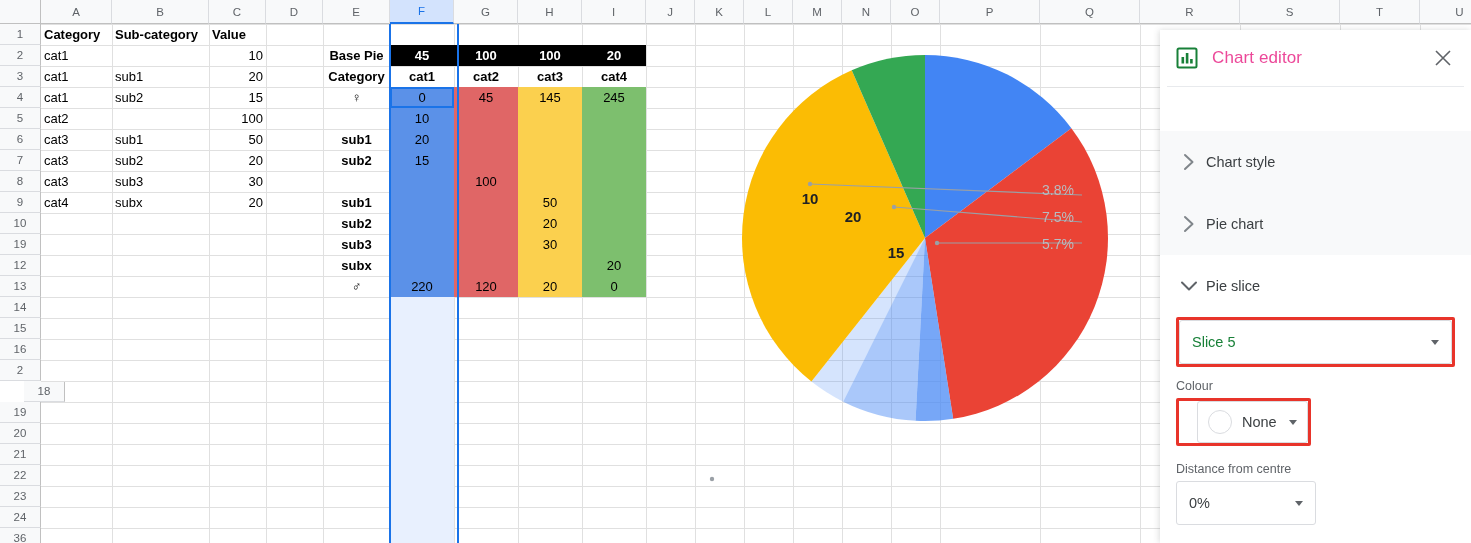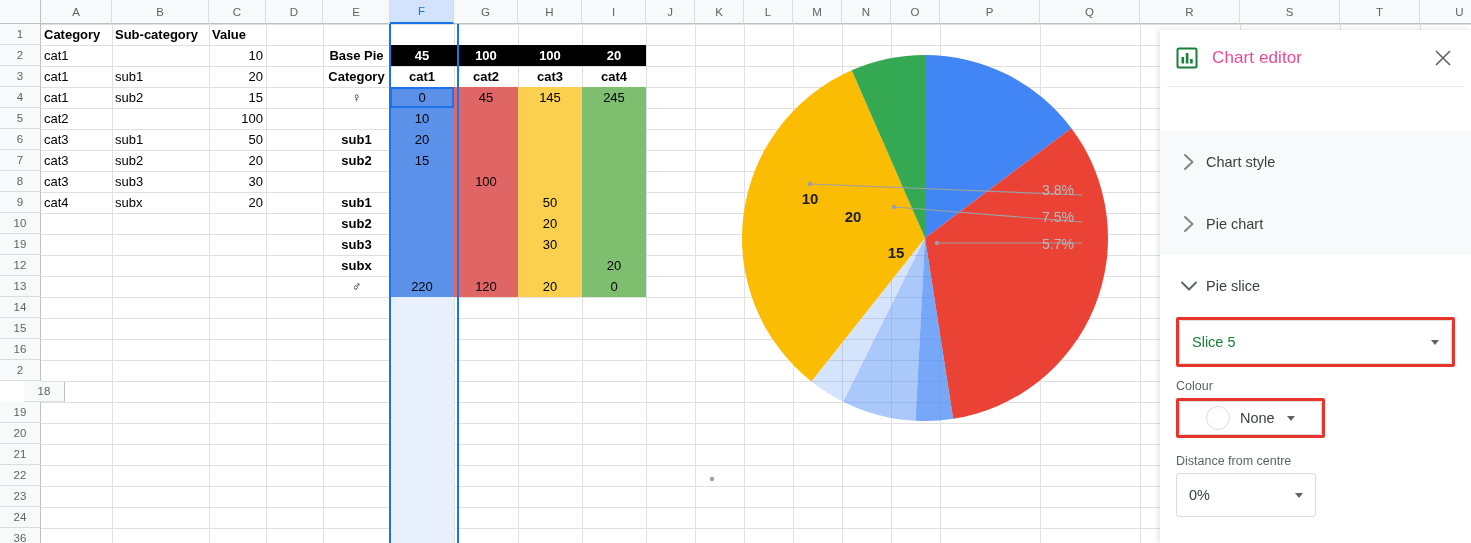--- a/index.html
+++ b/index.html
@@ -57,21 +57,21 @@
   .sect.open{background:#fff;}
   .body{padding:0 16px;}
   .redbox{border:3px solid #e8342a;border-radius:2px;padding:0;box-sizing:border-box;}
   .select{border:1px solid #dadce0;border-radius:3px;height:44px;display:flex;align-items:center;
     padding:0 12px;background:#fff;box-sizing:border-box;cursor:pointer;}
   .select .val{flex:1;font-size:14.5px;color:#3c4043;}
   .select .val.green{color:#188038;font-weight:500;}
   .caret{width:0;height:0;border-left:4.5px solid transparent;border-right:4.5px solid transparent;border-top:5px solid #5f6368;}
   .fieldlabel{font-size:12.5px;color:#5f6368;margin:12px 0 5px 0;}
   .swatch{width:22px;height:22px;border-radius:50%;border:1px solid #dadce0;background:#fff;flex:0 0 auto;margin-right:10px;}
-  .colour-select{width:auto;display:inline-flex;height:34px;padding:0 26px;}
+  .colour-select{width:auto;display:inline-flex;height:42px;padding:0 10px;margin-left:18px;}
   .colour-select .val{flex:0 0 auto;margin-right:12px;}
   .dist-select{width:140px;}
 </style>
 </head>
 <body>
 
 <div id="app">
 
   <div class="sheet">
     <div class="corner"></div>

